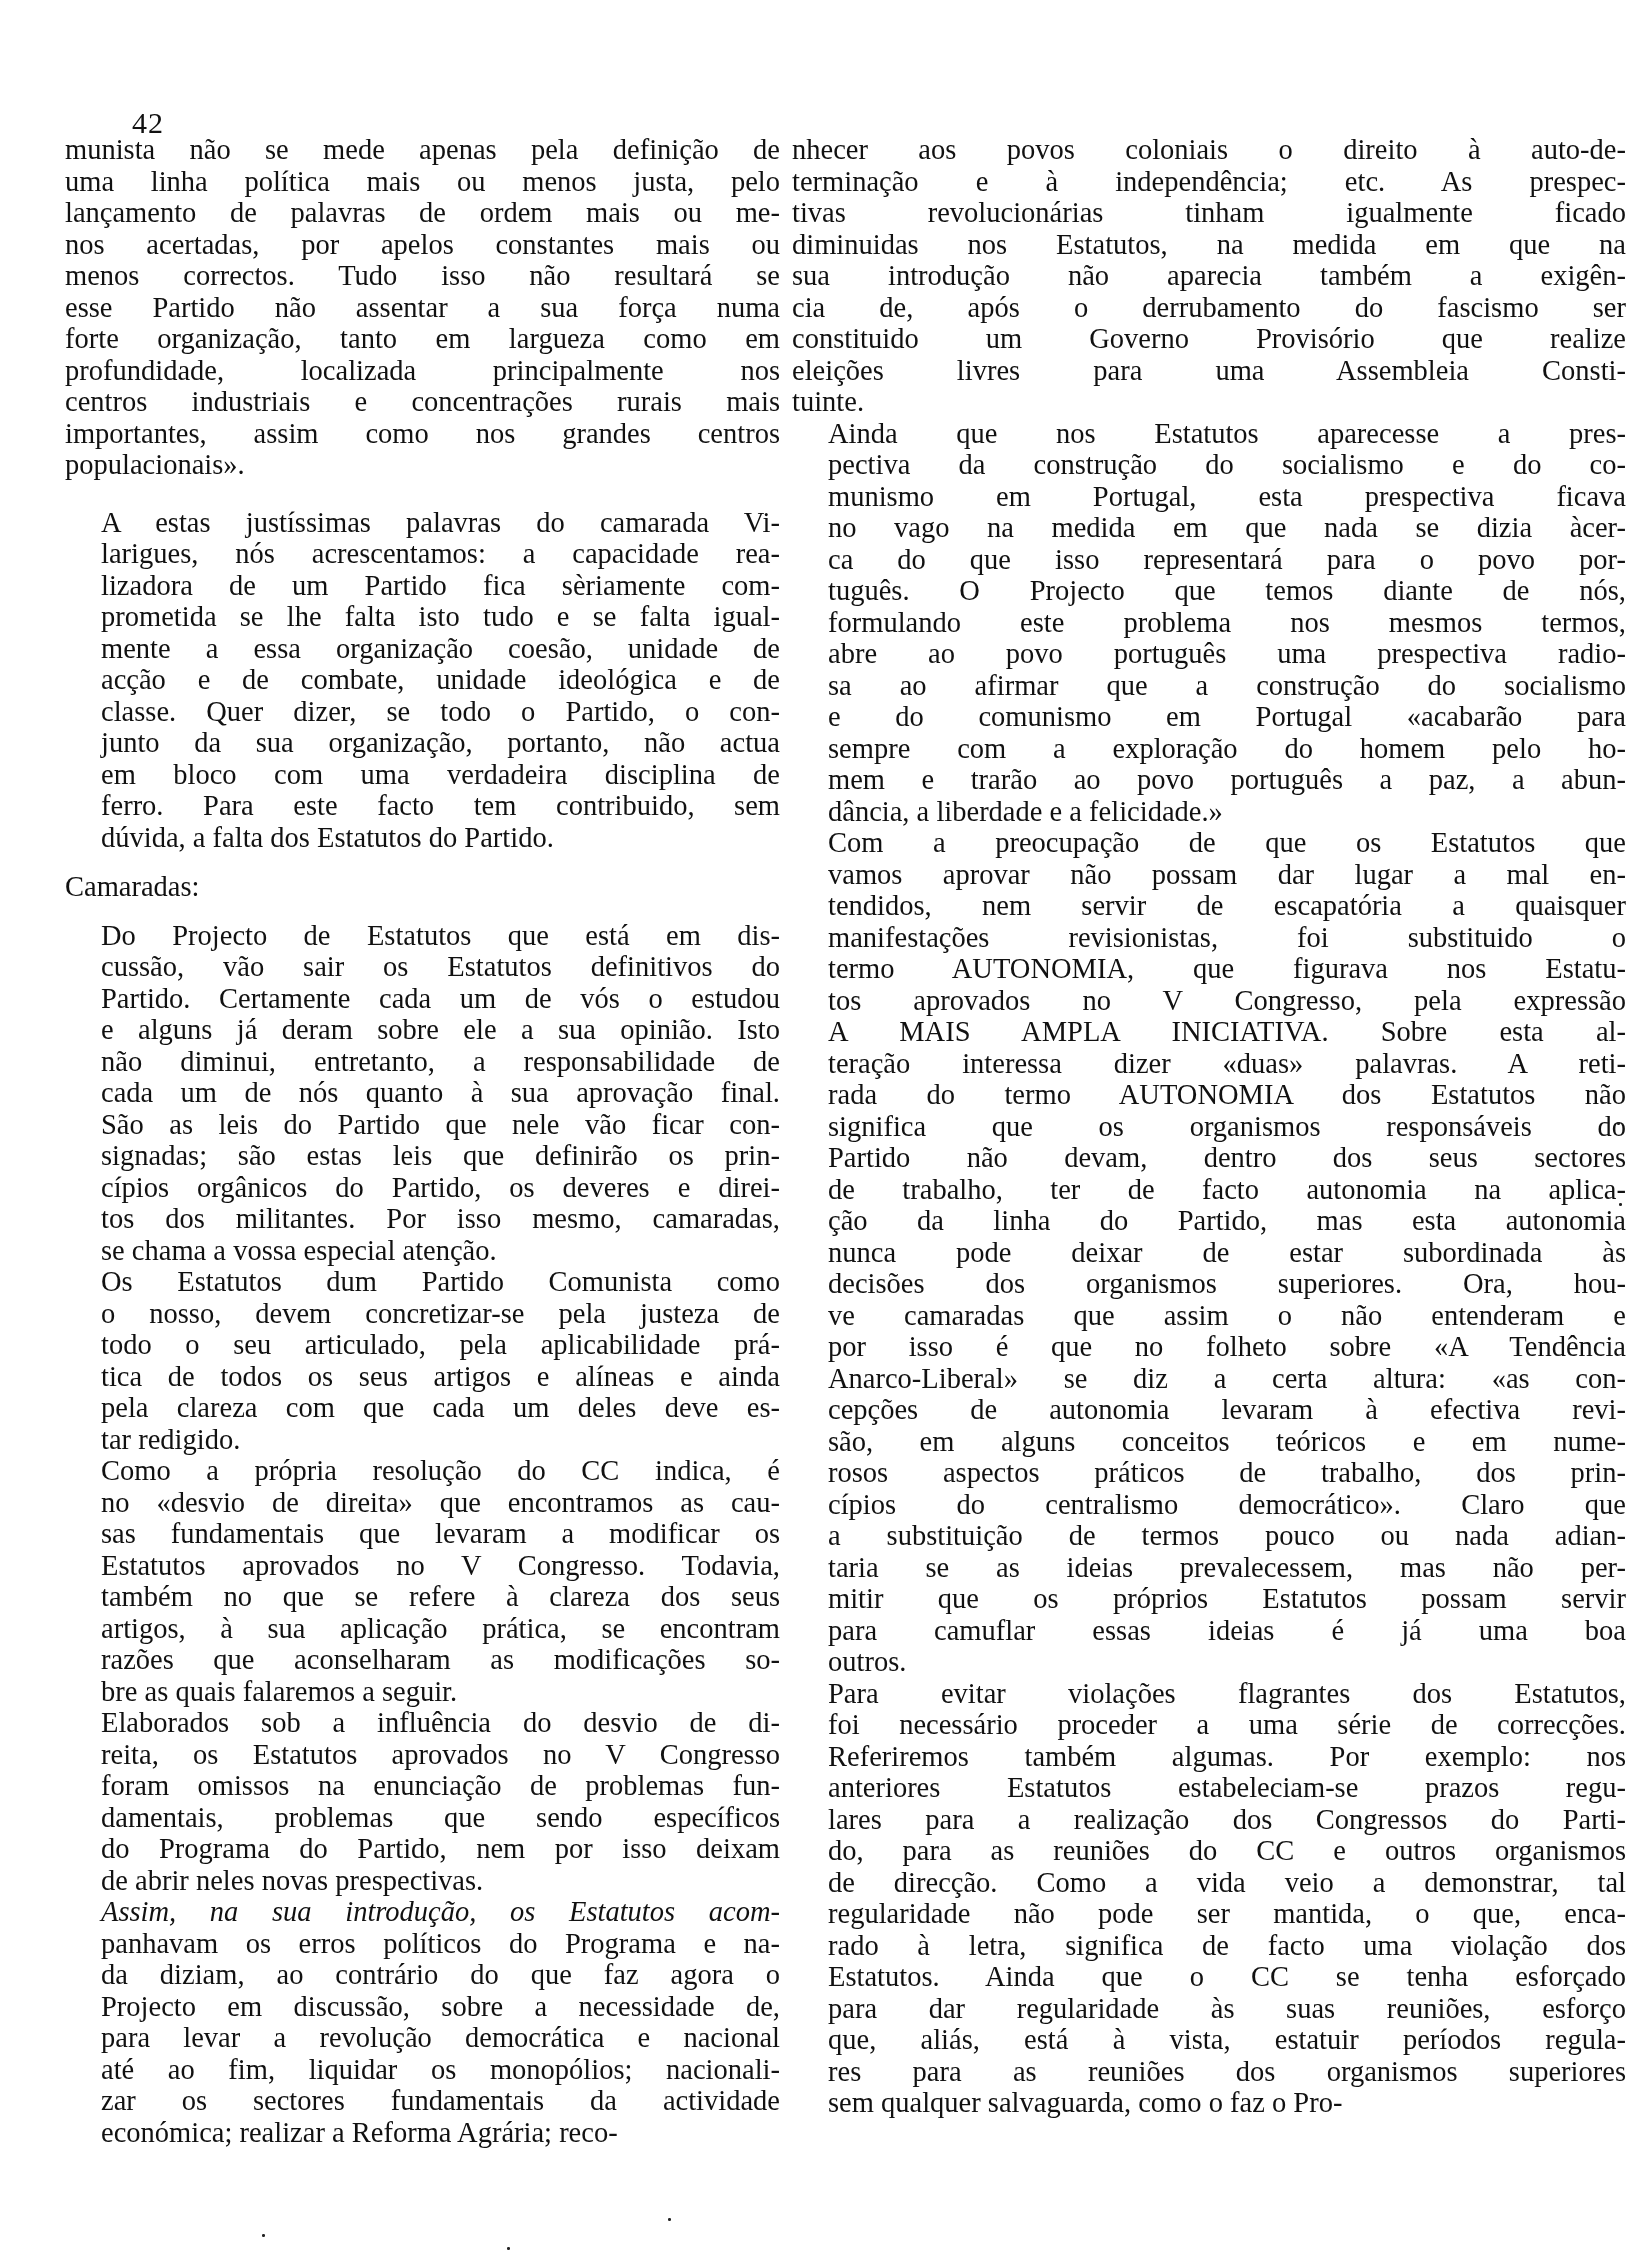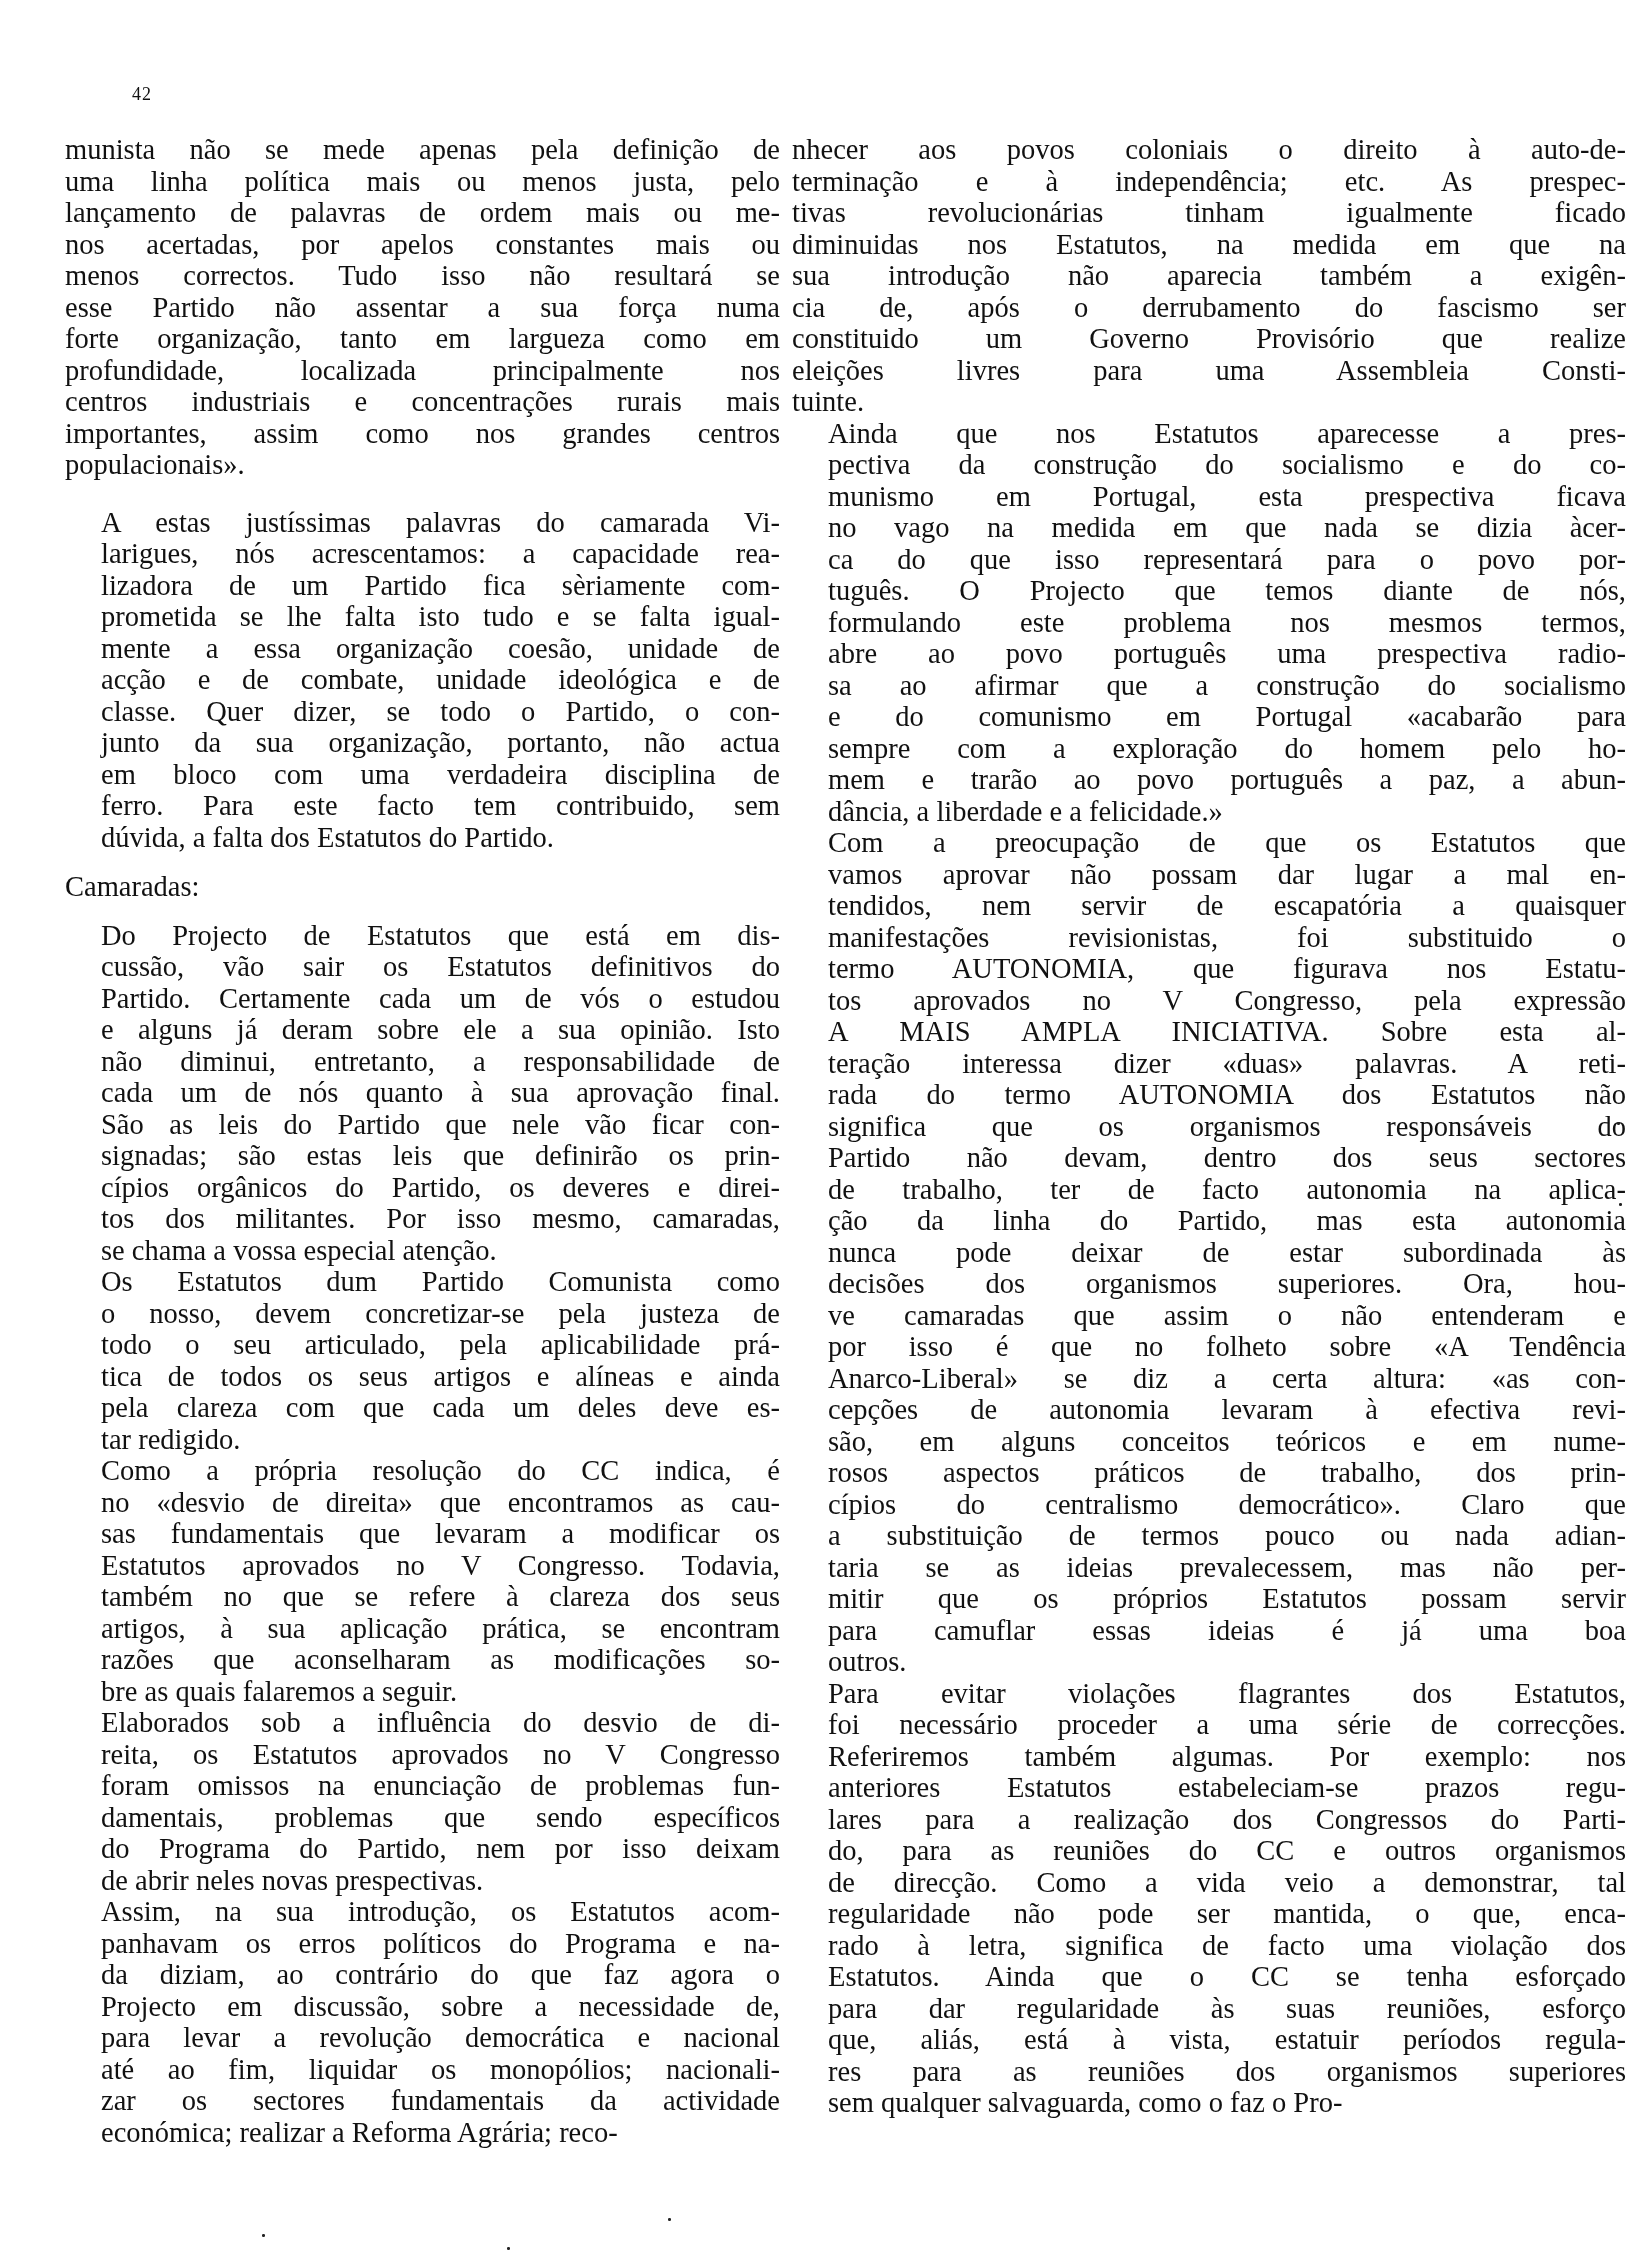--- a/index.html
+++ b/index.html
@@ -1,18 +1,18 @@
 <!DOCTYPE html>
 <html style="font-size:14.5px"><head>
 <meta charset="utf-8">
 <style>
   html, body { margin: 0; padding: 0; background: #ffffff; }
   body { width: 1650px; height: 2258px; position: relative; overflow: hidden;
          font-family: "Liberation Serif", "DejaVu Serif", serif; color: #111; }
-  .page-number { position: absolute; left: 132px; top: 84px; font-size: 18px; letter-spacing: 0.9px; }
+  .page-number { position: absolute; left: 132px; top: 106px; font-size: 30px; letter-spacing: 0.9px; }
   .column { position: absolute; top: 134px; font-size: 28.5px; line-height: 31.5px;
             text-align: justify; hyphens: manual; }
   .col-left { left: 65px; width: 715px; }
   .col-right { left: 792px; width: 834px; }
   .column p { margin: 0; text-indent: 0; }
   .column p.indent { text-indent: 36px; }
   .column p.heading { margin-top: 18px; margin-bottom: 17px; }
   .column .line { display: block; text-align: justify; text-align-last: justify; white-space: nowrap; }
   .column .line.last { text-align-last: left; }
   .speck { position: absolute; width: 2.7px; height: 2.7px; background: #222; border-radius: 50%; }
@@ -85,21 +85,21 @@
     </p>
     <p class="indent">
       <span class="line" style="text-indent: 36px;">Elaborados sob a influência do desvio de di-</span>
       <span class="line">reita, os Estatutos aprovados no V Congresso</span>
       <span class="line">foram omissos na enunciação de problemas fun-</span>
       <span class="line">damentais, problemas que sendo específicos</span>
       <span class="line">do Programa do Partido, nem por isso deixam</span>
       <span class="line last">de abrir neles novas prespectivas.</span>
     </p>
     <p class="indent">
-      <span class="line" style="text-indent: 36px;">Assim, na sua introdução, os Estatutos acom-</span>
+      <span class="line" style="text-indent: 36px; font-style: italic;">Assim, na sua introdução, os Estatutos acom-</span>
       <span class="line">panhavam os erros políticos do Programa e na-</span>
       <span class="line">da diziam, ao contrário do que faz agora o</span>
       <span class="line">Projecto em discussão, sobre a necessidade de,</span>
       <span class="line">para levar a revolução democrática e nacional</span>
       <span class="line">até ao fim, liquidar os monopólios; nacionali-</span>
       <span class="line">zar os sectores fundamentais da actividade</span>
       <span class="line last">económica; realizar a Reforma Agrária; reco-</span>
     </p>
   </div>
 <div class="column col-right" id="col-right">

